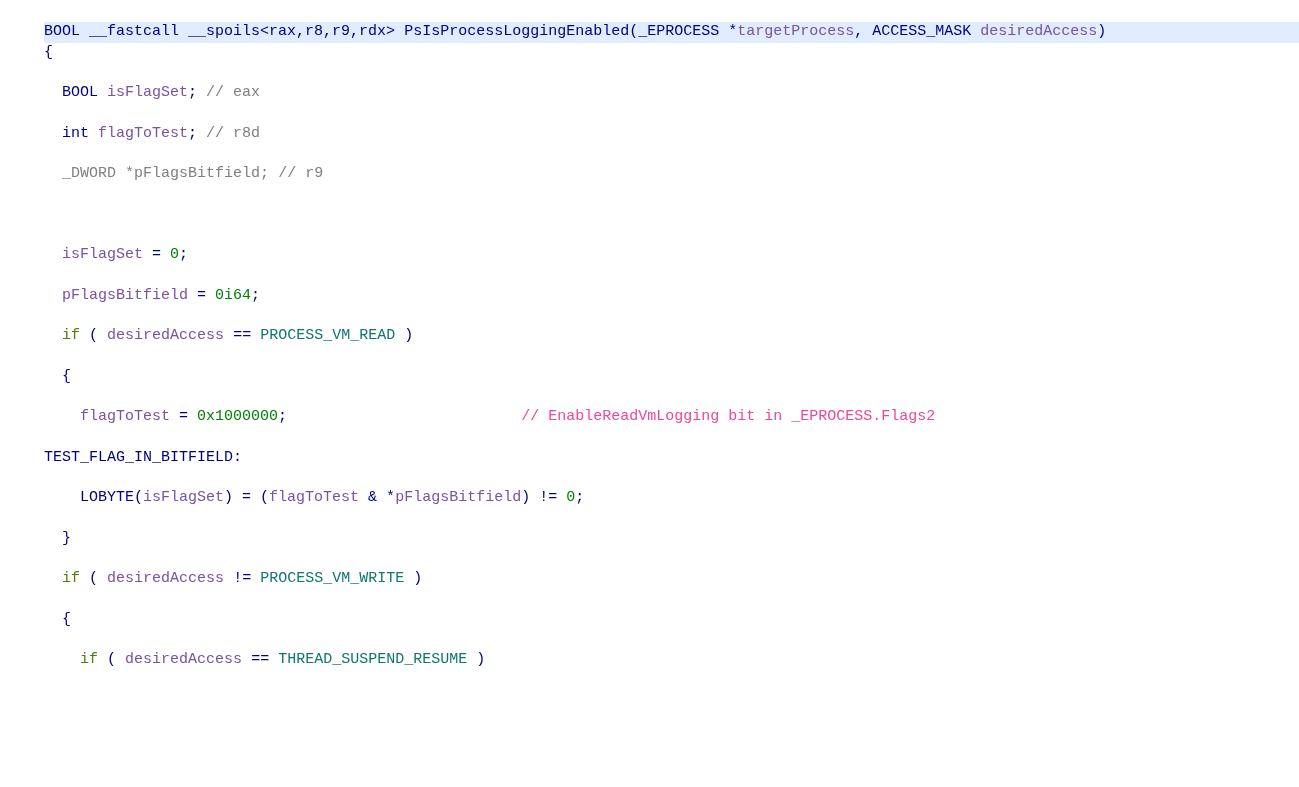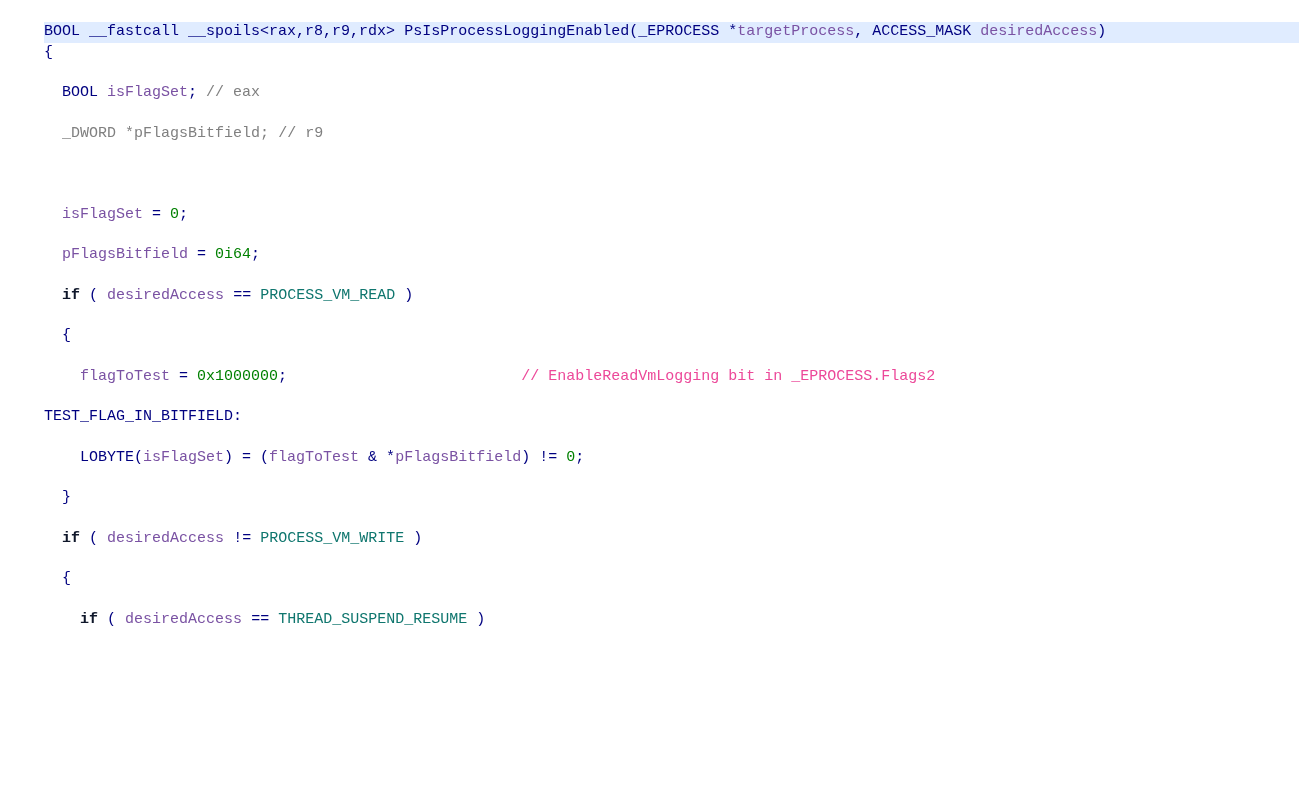--- a/index.html
+++ b/index.html
@@ -16,40 +16,41 @@
     white-space: pre;
     padding: 2px 4px;
   }
   .line { display: block; margin-left: 40px; }
   .sig-bg {
     background: #e0ecff;
     display: inline-block;
     width: 100%;
   }
   .type    { color: #000080; }
-  .kw      { color: #0f172a; font-weight: bold; }
+  .kw      { color: #4d7c0f; font-weight: normal; }
   .kwc     { color: #000080; }
   .ident   { color: #000080; }
   .func    { color: #000080; }
   .punct   { color: #000080; }
   .var     { color: #7a52a3; }
   .num     { color: #008000; }
   .const   { color: #0f766e; }
   .member  { color: #2a6aa6; }
   .comment { color: #ec4899; }
   .regcmt  { color: #808080; text-align: center; }
   .label   { color: #000080; }
 </style>
 </head>
 <body>
 
 <div class="code-view">
 <span class="line sig-bg"><span class="type">BOOL</span> <span class="kwc">__fastcall</span> <span class="kwc">__spoils</span><span class="type">&lt;rax,r8,r9,rdx&gt;</span> <span class="func">PsIsProcessLoggingEnabled</span><span class="punct">(</span><span class="type">_EPROCESS</span><span class="punct"> *</span><span class="var">targetProcess</span><span class="punct">, </span><span class="type">ACCESS_MASK</span> <span class="var">desiredAccess</span><span class="punct">)</span></span>
 <span class="line"><span class="punct">{</span></span>
 <span class="line">  <span class="type">BOOL</span> <span class="var">isFlagSet</span><span class="punct">;</span> <span class="regcmt">// eax</span></span>
+<span class="line">  <span class="type">int</span> <span class="var">flagToTest</span><span class="punct">;</span> <span class="regcmt">// r8d</span></span>
 <span class="line">  <span class="regcmt">_DWORD</span> <span class="regcmt">*</span><span class="regcmt">pFlagsBitfield</span><span class="regcmt">;</span> <span class="regcmt">// r9</span></span>
 <span class="line"> </span>
 <span class="line">  <span class="var">isFlagSet</span> <span class="punct">=</span> <span class="num">0</span><span class="punct">;</span></span>
 <span class="line">  <span class="var">pFlagsBitfield</span> <span class="punct">=</span> <span class="num">0i64</span><span class="punct">;</span></span>
 <span class="line">  <span class="kw">if</span> <span class="punct">(</span> <span class="var">desiredAccess</span> <span class="punct">==</span> <span class="const">PROCESS_VM_READ</span> <span class="punct">)</span></span>
 <span class="line">  <span class="punct">{</span></span>
 <span class="line">    <span class="var">flagToTest</span> <span class="punct">=</span> <span class="num">0x1000000</span><span class="punct">;</span>                          <span class="comment">// EnableReadVmLogging bit in _EPROCESS.Flags2</span></span>
 <span class="line"><span class="label">TEST_FLAG_IN_BITFIELD</span><span class="punct">:</span></span>
 <span class="line">    <span class="ident">LOBYTE</span><span class="punct">(</span><span class="var">isFlagSet</span><span class="punct">) = (</span><span class="var">flagToTest</span> <span class="punct">&amp; *</span><span class="var">pFlagsBitfield</span><span class="punct">) !=</span> <span class="num">0</span><span class="punct">;</span></span>
 <span class="line">  <span class="punct">}</span></span>

